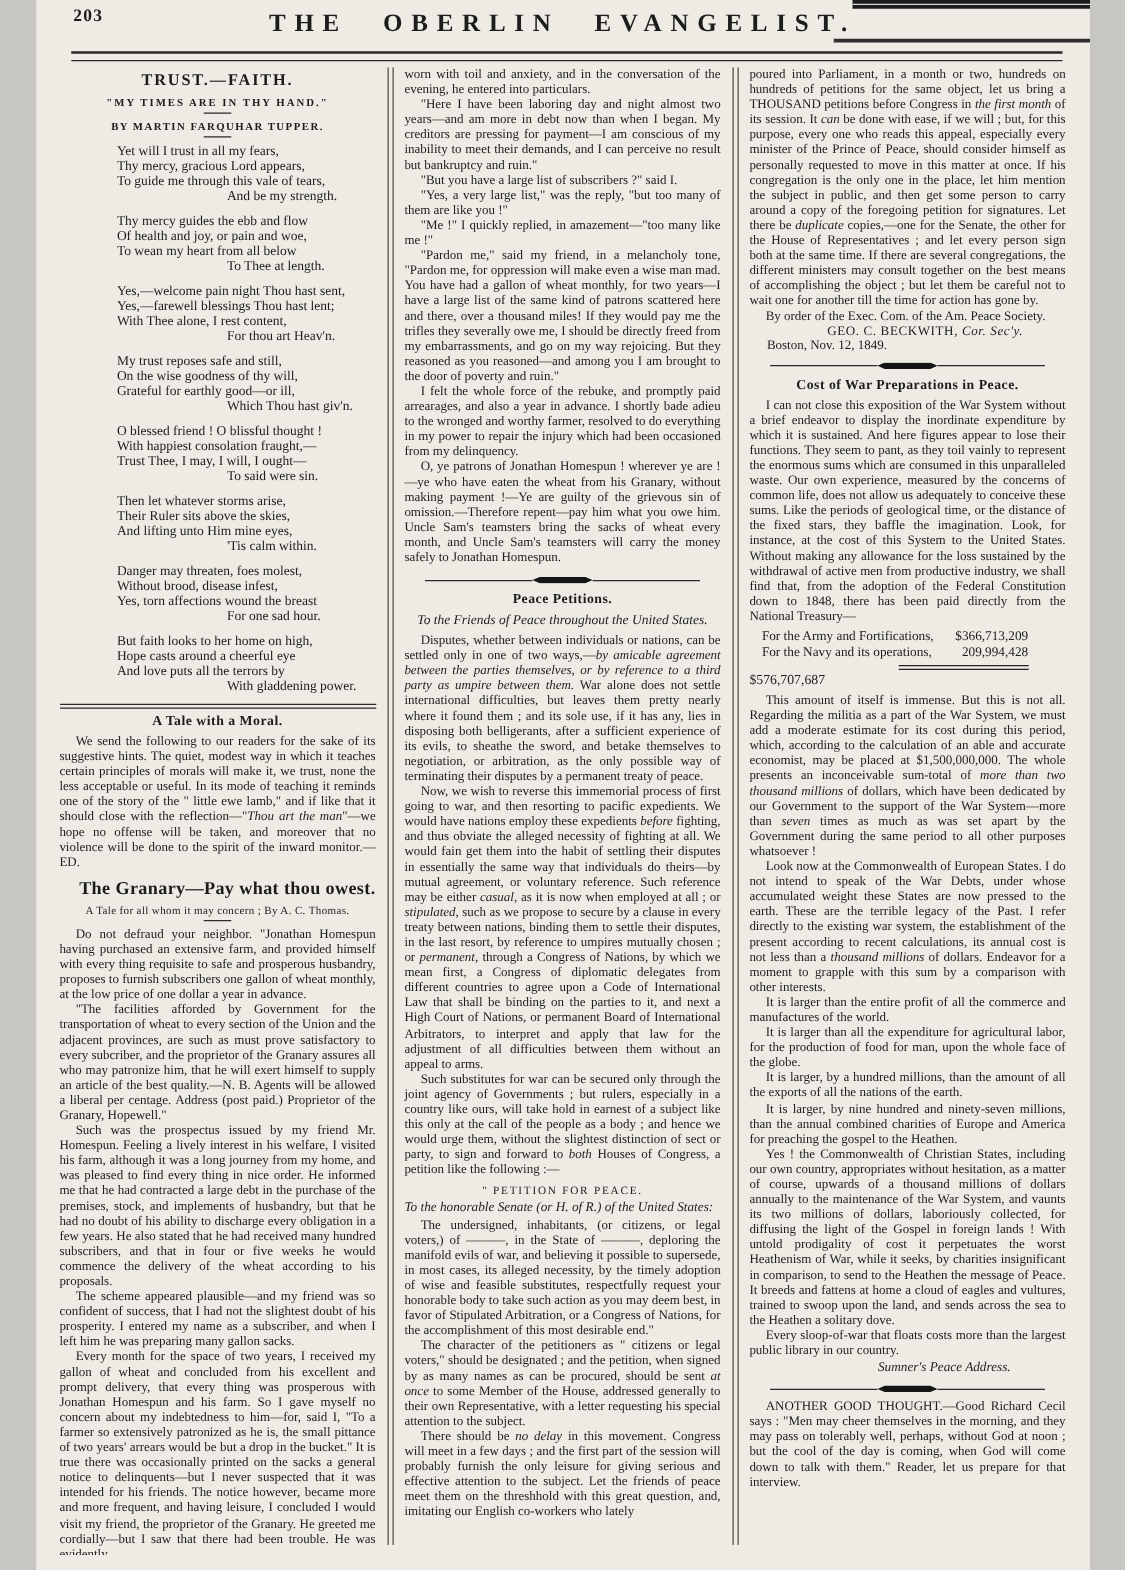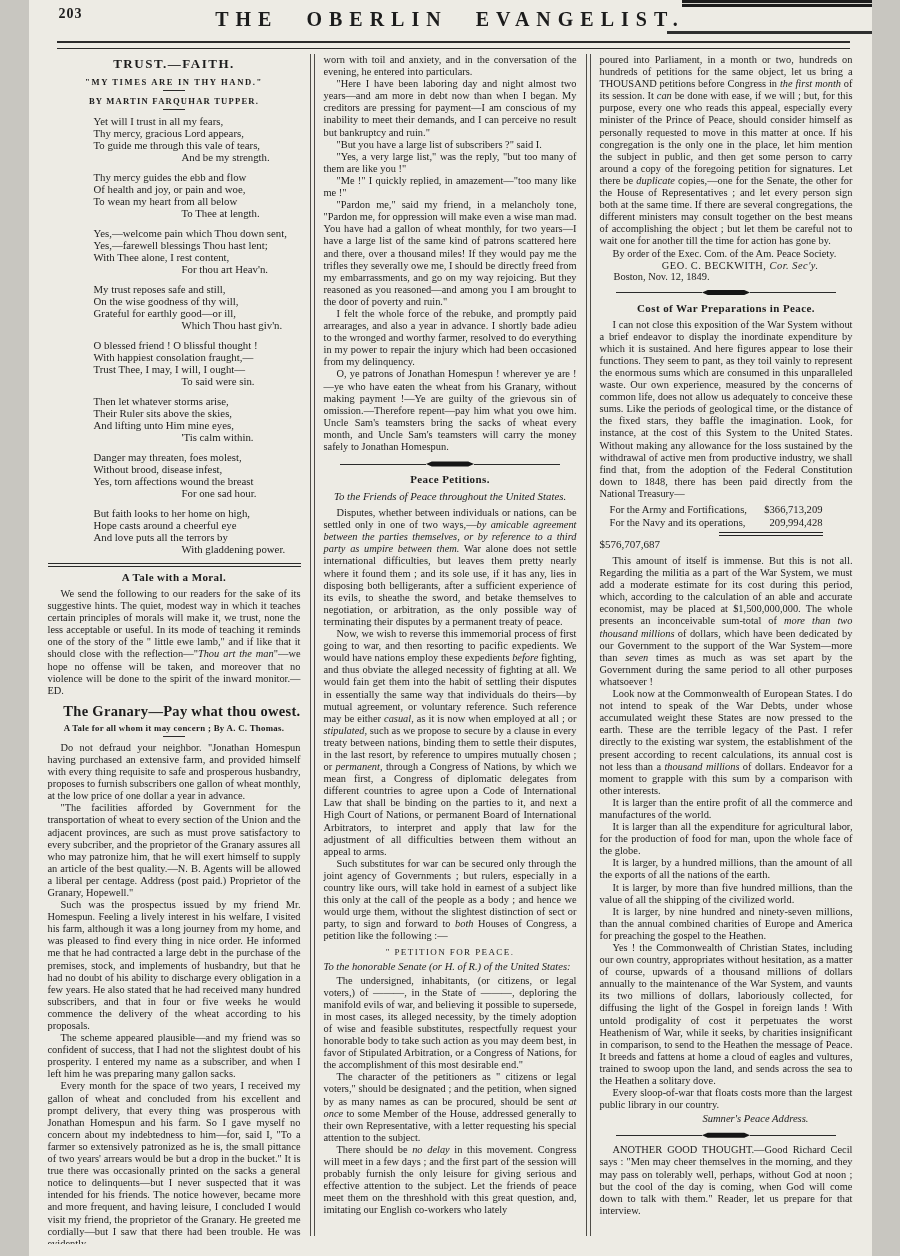--- a/index.html
+++ b/index.html
@@ -37,21 +37,21 @@
   .b-title{text-align:center;font-weight:bold;font-size:13px;letter-spacing:1.5px;margin:2px 0 5px;}
   .b-subtitle{text-align:center;font-weight:bold;font-size:8.6px;letter-spacing:1.6px;margin:0 0 2px;}
   .b-byline{text-align:center;font-weight:bold;font-size:8.6px;letter-spacing:1.2px;margin:0 0 2px;}
   .b-hairline{width:22px;border-top:1px solid #2a2a2a;margin:3px auto 5px;}
   .b-stanza{margin:0 0 8px 46px;font-size:10.8px;line-height:12px;}
   .b-pline{white-space:nowrap;}
   .b-pline.indent{padding-left:88px;}
   .b-rule{border-top:1px solid #2a2a2a;border-bottom:1px solid #2a2a2a;height:2px;margin:7px 0 4px;}
   .b-heading{text-align:center;font-weight:bold;font-size:11px;margin:4px 0 5px;letter-spacing:0.4px;}
   .b-heading-lg{text-align:right;font-weight:bold;font-size:14.5px;margin:6px 0 3px;letter-spacing:0.3px;}
-  .b-subhead{text-align:center;font-weight:bold;font-size:8.8px;margin:0 0 1px;letter-spacing:0.3px;}
+  .b-subhead{text-align:center;font-weight:normal;font-size:8.8px;margin:0 0 1px;letter-spacing:0.3px;}
   .b-para{font-size:10.4px;line-height:12.1px;text-align:justify;text-indent:13px;margin:0;}
   .b-para.noindent{text-indent:0;}
   .b-ital-center{font-style:italic;text-align:center;font-size:10.8px;margin:4px 0 5px;}
   .b-ital-left{font-style:italic;font-size:10.6px;line-height:12.1px;margin:1px 0;}
   .b-pethead{text-align:center;font-size:9px;letter-spacing:1.4px;margin:5px 0 4px;}
   .b-ornament{display:flex;align-items:center;justify-content:center;margin:8px 0 6px;}
   .b-ornament .line{width:86px;height:1px;background:#2a2a2a;}
   .b-ornament .diamond{width:48px;height:6px;background:#151515;
     clip-path:polygon(0 50%,12% 8%,88% 8%,100% 50%,88% 92%,12% 92%);}
   .b-ledger{font-size:10.6px;line-height:13px;margin:3px 0 4px;}
@@ -88,21 +88,21 @@
           <div class="b-pline">To guide me through this vale of tears,</div>
           <div class="b-pline indent">And be my strength.</div>
         </div>
         <div class="b-stanza">
           <div class="b-pline">Thy mercy guides the ebb and flow</div>
           <div class="b-pline">Of health and joy, or pain and woe,</div>
           <div class="b-pline">To wean my heart from all below</div>
           <div class="b-pline indent">To Thee at length.</div>
         </div>
         <div class="b-stanza">
-          <div class="b-pline">Yes,—welcome pain which Thou down sent,</div>
+          <div class="b-pline">Yes,—welcome pain night Thou hast sent,</div>
           <div class="b-pline">Yes,—farewell blessings Thou hast lent;</div>
           <div class="b-pline">With Thee alone, I rest content,</div>
           <div class="b-pline indent">For thou art Heav'n.</div>
         </div>
         <div class="b-stanza">
           <div class="b-pline">My trust reposes safe and still,</div>
           <div class="b-pline">On the wise goodness of thy will,</div>
           <div class="b-pline">Grateful for earthly good—or ill,</div>
           <div class="b-pline indent">Which Thou hast giv'n.</div>
         </div>
@@ -191,21 +191,20 @@
             <span class="ledger-amount">209,994,428</span>
           </div>
           <div class="ledger-rule"></div>
           <div class="ledger-total">$576,707,687</div>
         </div>
         <p class="b-para">This amount of itself is immense.  But this is not all. Regarding the militia as a part of the War System, we must add a moderate estimate for its cost during this period, which, according to the calculation of an able and accurate economist, may be placed at $1,500,000,000. The whole presents an inconceivable sum-total of <i>more than two thousand millions</i> of dollars, which have been dedicated by our Government to the support of the War System—more than <i>seven</i> times as much as was set apart by the Government during the same period to all other purposes whatsoever !</p>
         <p class="b-para">Look now at the Commonwealth of European States. I do not intend to speak of the War Debts, under whose accumulated weight these States are now pressed to the earth.  These are the terrible legacy of the Past.  I refer directly to the existing war system, the establishment of the present according to recent calculations, its annual cost is not less than a <i>thousand millions</i> of dollars. Endeavor for a moment to grapple with this sum by a comparison with other interests.</p>
         <p class="b-para">It is larger than the entire profit of all the commerce and manufactures of the world.</p>
         <p class="b-para">It is larger than all the expenditure for agricultural labor, for the production of food for man, upon the whole face of the globe.</p>
         <p class="b-para">It is larger, by a hundred millions, than the amount of all the exports of all the nations of the earth.</p>
-        <p class="b-para">It is larger, by more than five hundred millions, than the value of all the shipping of the civilized world.</p>
         <p class="b-para">It is larger, by nine hundred and ninety-seven millions, than the annual combined charities of Europe and America for preaching the gospel to the Heathen.</p>
         <p class="b-para">Yes !  the Commonwealth of Christian States, including our own country, appropriates without hesitation, as a matter of course, upwards of a thousand millions of dollars annually to the maintenance of the War System, and vaunts its two millions of dollars, laboriously collected, for diffusing the light of the Gospel in foreign lands ! With untold prodigality of cost it perpetuates the worst Heathenism of War, while it seeks, by charities insignificant in comparison, to send to the Heathen the message of Peace.  It breeds and fattens at home a cloud of eagles and vultures, trained to swoop upon the land, and sends across the sea to the Heathen a solitary dove.</p>
         <p class="b-para">Every sloop-of-war that floats costs more than the largest public library in our country.</p>
         <div class="b-attrib"><i>Sumner's Peace Address.</i></div>
         <div class="b-ornament">
           <span class="line"></span>
           <span class="diamond"></span>
           <span class="line"></span>
         </div>
         <p class="b-para">ANOTHER GOOD THOUGHT.—Good Richard Cecil says : "Men may cheer themselves in the morning, and they may pass on tolerably well, perhaps, without God at noon ; but the cool of the day is coming, when God will come down to talk with them."  Reader, let us prepare for that interview.</p>

